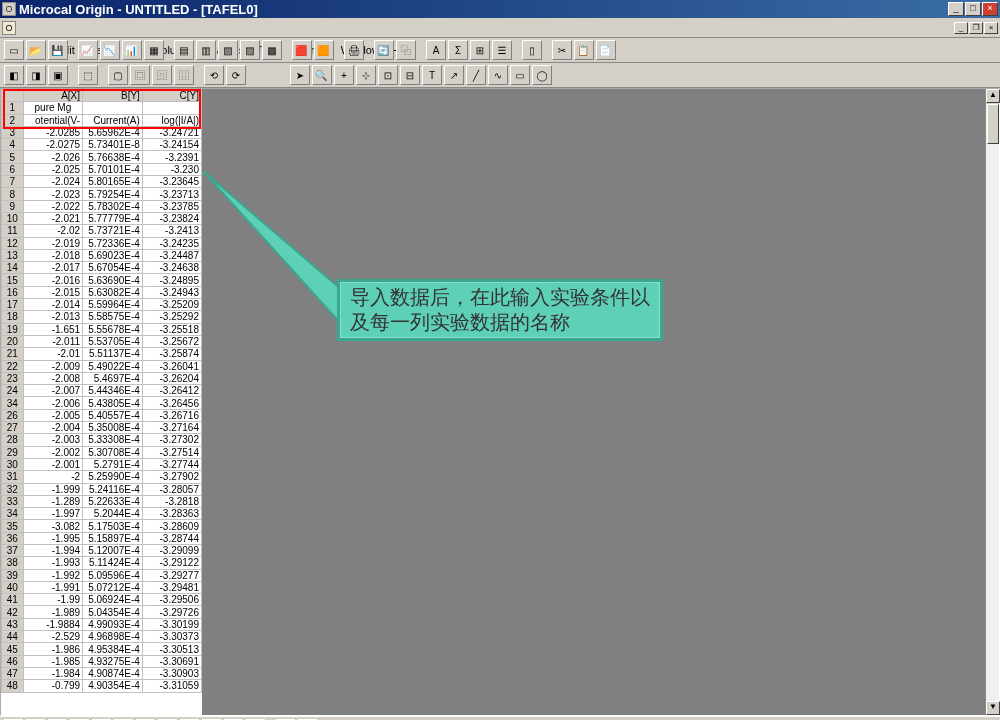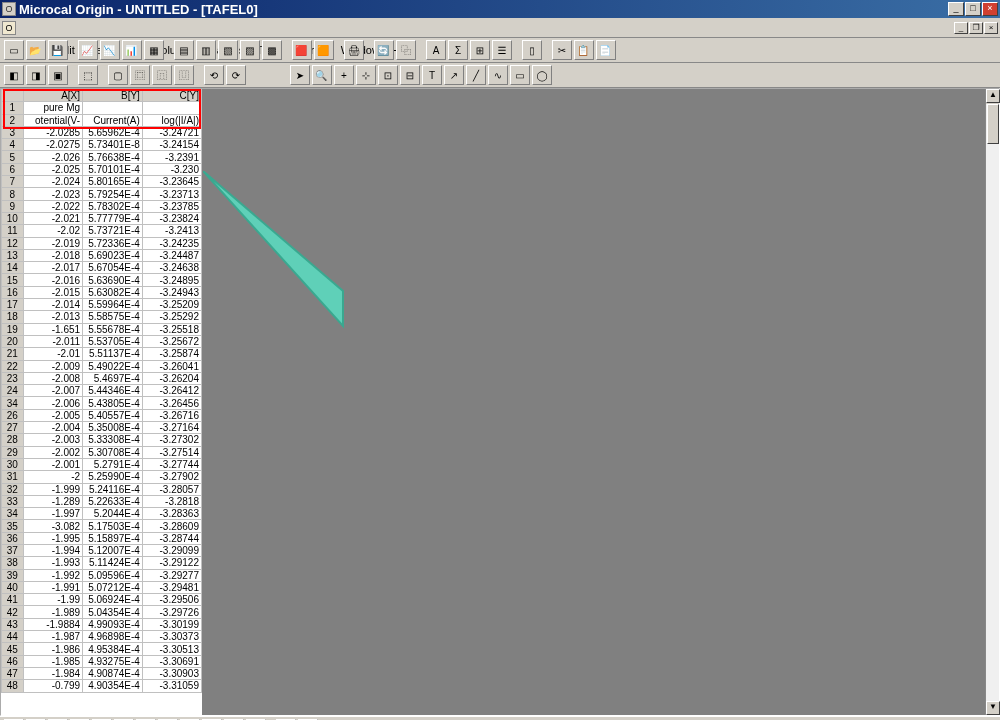--- a/index.html
+++ b/index.html
@@ -256,21 +256,21 @@
         <tr>
           <th class="rowhdr"></th>
           <th class="colA">A[X]</th>
           <th class="colB">B[Y]</th>
           <th class="colC">C[Y]</th>
         </tr>
       </thead>
       <tbody id="tablebody">
           <tr>
             <th class="rowhdr">1</th>
-            <td style="text-align:right">pure Mg</td>
+            <td style="text-align:center">pure Mg</td>
             <td></td>
             <td></td>
           </tr>
           <tr>
             <th class="rowhdr">2</th>
             <td>otential(V-</td>
             <td>Current(A)</td>
             <td>log(|I/A|)</td>
           </tr>
           <tr>
@@ -514,21 +514,21 @@
             <td>-3.29726</td>
           </tr>
           <tr>
             <th class="rowhdr">43</th>
             <td>-1.9884</td>
             <td>4.99093E-4</td>
             <td>-3.30199</td>
           </tr>
           <tr>
             <th class="rowhdr">44</th>
-            <td>-1.987</td>
+            <td>-2.529</td>
             <td>4.96898E-4</td>
             <td>-3.30373</td>
           </tr>
           <tr>
             <th class="rowhdr">45</th>
             <td>-1.986</td>
             <td>4.95384E-4</td>
             <td>-3.30513</td>
           </tr>
           <tr>
@@ -551,20 +551,23 @@
           </tr>
         </tbody>
     </table>
     <div class="highlight-box"></div>
   </div>
 
   <svg class="callout-pointer" viewBox="0 0 260 165">
     <polygon points="0,0 140,120 140,155" fill="#5fd0b8" stroke="#3aa890" stroke-width="2"></polygon>
   </svg>
 
+  <div class="callout">
+    <span>导入数据后，在此输入实验条件以及每一列实验数据的名称</span>
+  </div>
 
   <div class="vscroll">
     <div class="arrow">▲</div>
     <div class="track">
       <div class="thumb"></div>
     </div>
     <div class="arrow" style="position:absolute;bottom:0">▼</div>
   </div>
 </div>
 

